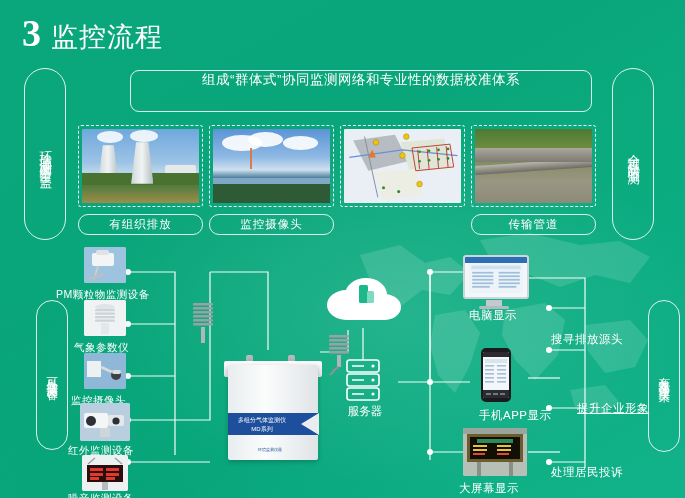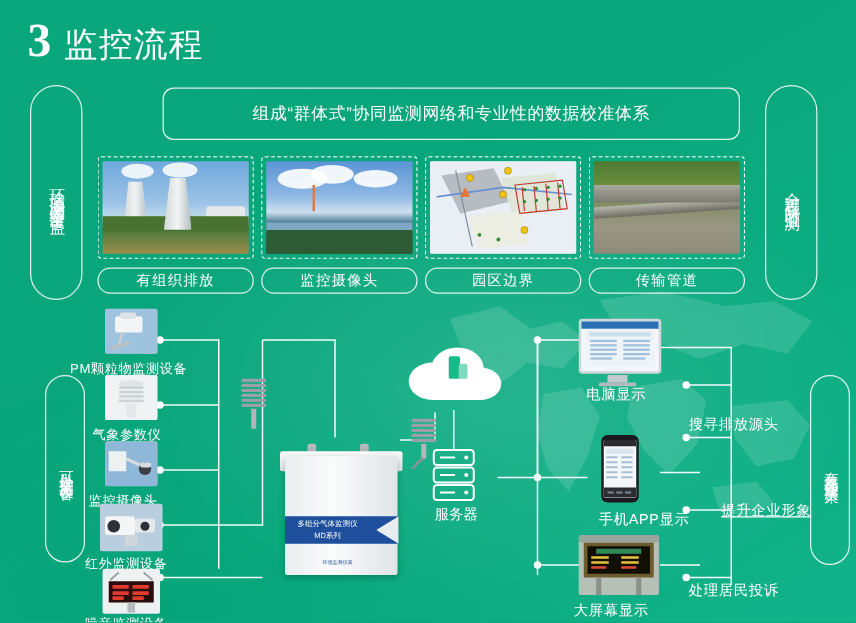--- a/index.html
+++ b/index.html
@@ -35,21 +35,21 @@
   #tab-left{left:24px;top:68px;width:40px;height:170px;}
   #tab-right{left:612px;top:68px;width:40px;height:170px;}
   #tab-dev{left:36px;top:300px;width:30px;height:148px;border-radius:16px;}
   #tab-dev span{font-size:11.5px;letter-spacing:2px;}
   #tab-dec{left:648px;top:300px;width:30px;height:150px;border-radius:16px;}
   #tab-dec span{font-size:11.5px;letter-spacing:2px;}
 
   #banner{
     position:absolute;left:130px;top:70px;width:460px;height:40px;
     border:1.4px solid rgba(255,255,255,.85);border-radius:9px;
-    display:flex;align-items:center;justify-content:center;
+    display:flex;align-items:flex-start;justify-content:center;
     color:#fff;font-size:13.5px;letter-spacing:.5px;
   }
 
   .card{position:absolute;top:125px;width:125px;text-align:right;}
   .card .frame{
     border:1.4px dashed rgba(255,255,255,.92);border-radius:3px;padding:3px;
     height:82px;box-sizing:border-box;
   }
   .card .pic{width:100%;height:100%;border-radius:1px;overflow:hidden;position:relative;}
   .card .cap{
@@ -208,21 +208,20 @@
           <g fill="#f1c40f" stroke="#8a6d00" stroke-width=".4">
             <circle cx="32" cy="14" r="3"></circle>
               <circle cx="64" cy="8" r="3"></circle>
             <circle cx="60" cy="28" r="3"></circle>
               <circle cx="78" cy="58" r="3"></circle>
           </g>
           <polygon points="24,30 28,22 32,30" fill="#e8762a"></polygon>
         </svg>
       </div>
     </div>
-    <div class="cap">园区边界</div>
   </div>
 
   <div class="card" id="card-3">
     <div class="frame">
       <div class="pic pic-pipe"></div>
     </div>
     <div class="cap">传输管道</div>
   </div>
 
   <svg class="wires">

